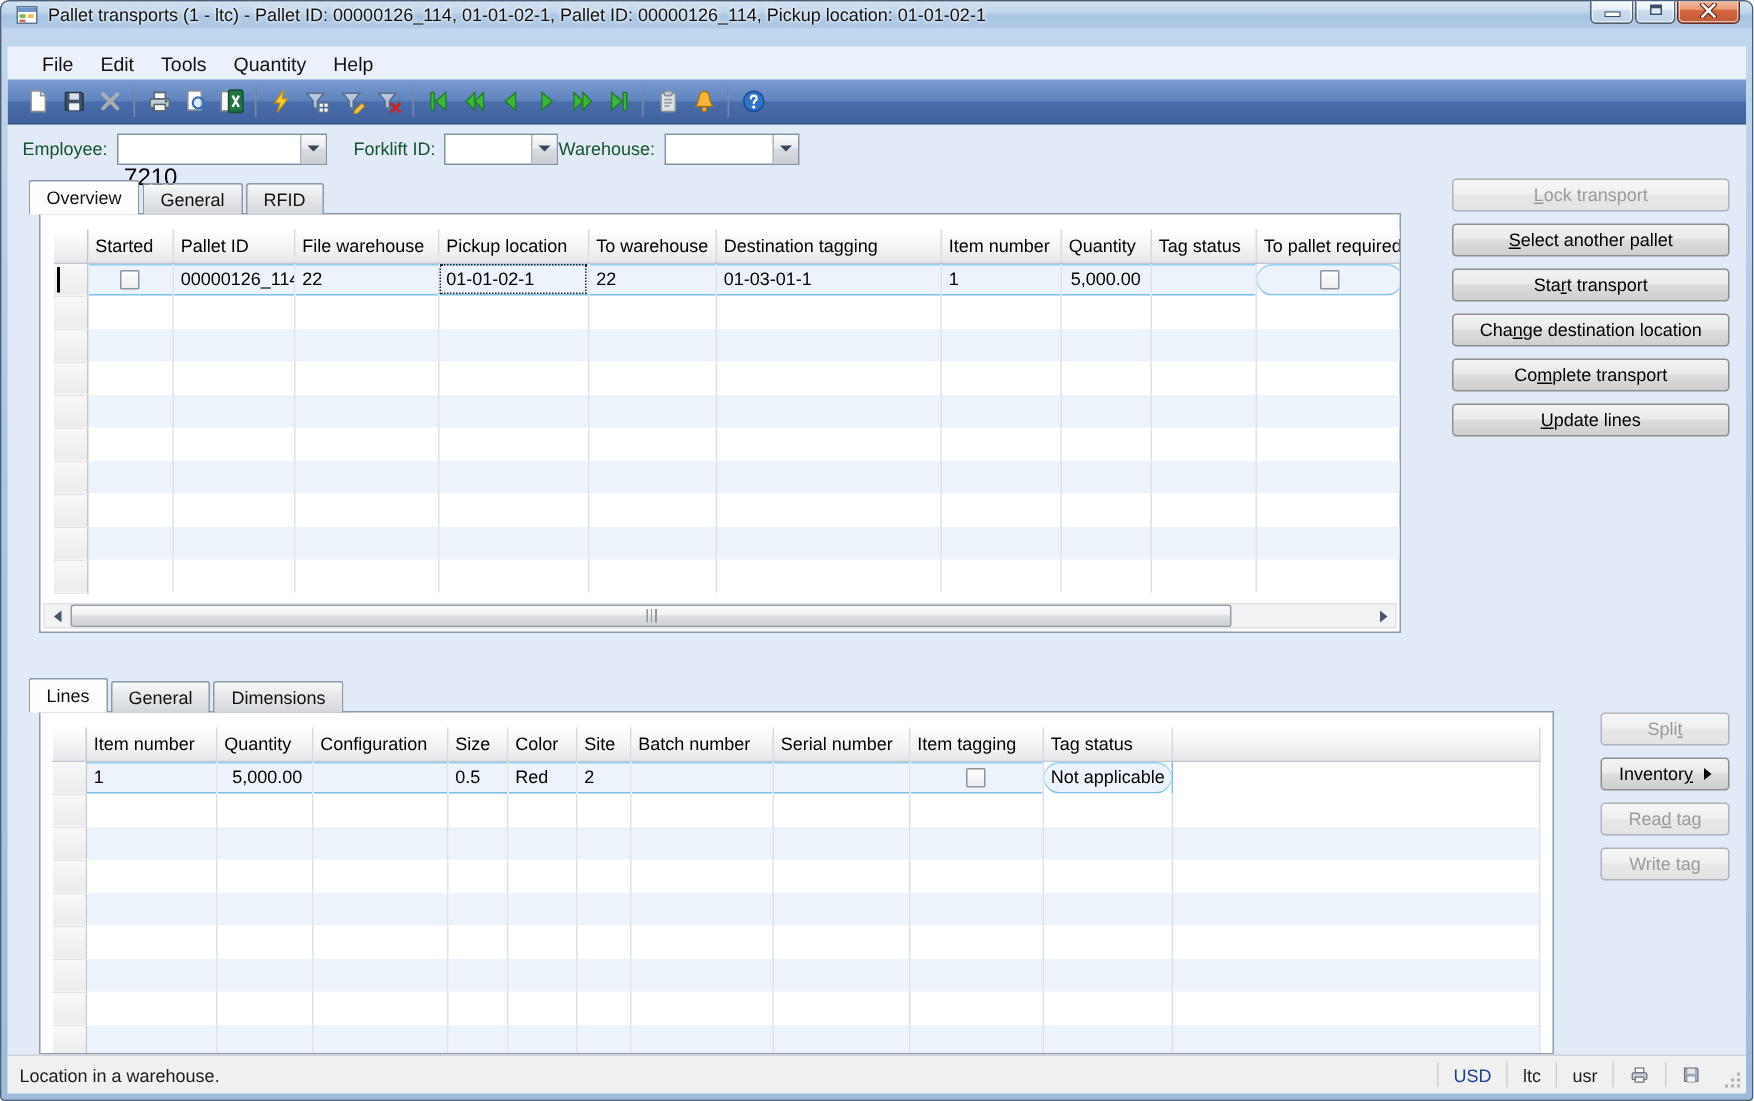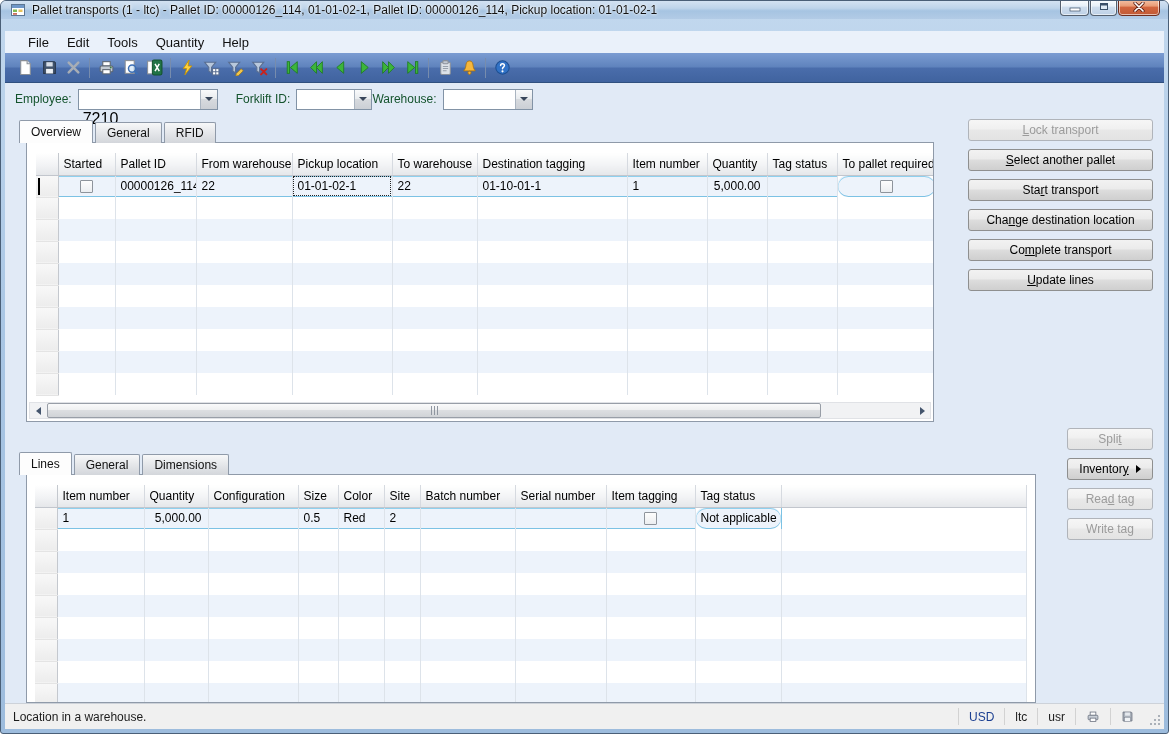--- a/index.html
+++ b/index.html
@@ -87,21 +87,21 @@
   .tri-r { width:0;height:0;border-top:4px solid transparent;border-bottom:4px solid transparent;border-left:5px solid #44556d; }
   .hthumb { position:absolute; left:17px; top:0; height:15px; width:86%;
             border:1px solid #989ea7; border-radius:2px;
             background:linear-gradient(180deg,#fafafa 0%,#eff0f1 45%,#dcdee1 50%,#d0d3d7 100%);
             display:flex; align-items:center; justify-content:center; }
   .grip { width:7px; height:9px; background:repeating-linear-gradient(90deg,#8f96a0 0 1px,transparent 1px 3px); }
 
   
   .btncol { position:absolute; display:flex; flex-direction:column; gap:8px; }
   #btncol1 { left:963px; top:88px; width:185px; }
-  #btncol2 { left:1062px; top:397px; width:86px; }
+  #btncol2 { left:1062px; top:444px; width:86px; }
   button.cmd { height:22px; font-family:"Liberation Sans",sans-serif; font-size:12px; color:#000;
                border:1px solid #8e8f8f; border-radius:3px;
                background:linear-gradient(180deg,#f2f2f2 0%,#ebebeb 45%,#dddddd 50%,#cfcfcf 100%);
                display:inline-flex; align-items:center; justify-content:center; white-space:pre; }
   button.cmd:disabled { color:#9b9b9b; border-color:#b0b4ba;
                background:linear-gradient(180deg,#f6f6f6 0%,#f0f0f0 45%,#e8e8e8 50%,#e3e3e3 100%); }
   .accel { text-decoration:underline; }
   .menu-arrow { width:0; height:0; border-left:5px solid #000; border-top:4px solid transparent; border-bottom:4px solid transparent; margin-left:7px; }
 
   
@@ -336,39 +336,39 @@
             <col style="width:80px">
           <col style="width:60px">
             <col style="width:70px">
             <col style="width:98px">
         </colgroup>
         <thead>
           <tr>
             <th class="selcol"></th>
             <th>Started</th>
             <th>Pallet ID</th>
-            <th>From warehouse</th>
+            <th>File warehouse</th>
             <th>Pickup location</th>
             <th>To warehouse</th>
             <th>Destination tagging</th>
             <th>Item number</th>
             <th class="num">Quantity</th>
             <th>Tag status</th>
             <th>To pallet required</th>
           </tr>
         </thead>
         <tbody>
           <tr class="r selected">
             <td class="selcol marker"></td>
             <td class="c-center"><span class="checkbox"></span></td>
             <td>00000126_114</td>
             <td>22</td>
             <td class="focused">01-01-02-1</td>
             <td>22</td>
-            <td>01-10-01-1</td>
+            <td>01-03-01-1</td>
             <td>1</td>
             <td class="num">5,000.00</td>
             <td></td>
             <td class="c-center lastsel"><span class="checkbox"></span></td>
           </tr>
         <tr class="r">
               <td class="selcol"></td>
               <td></td>
               <td></td>
               <td></td>

